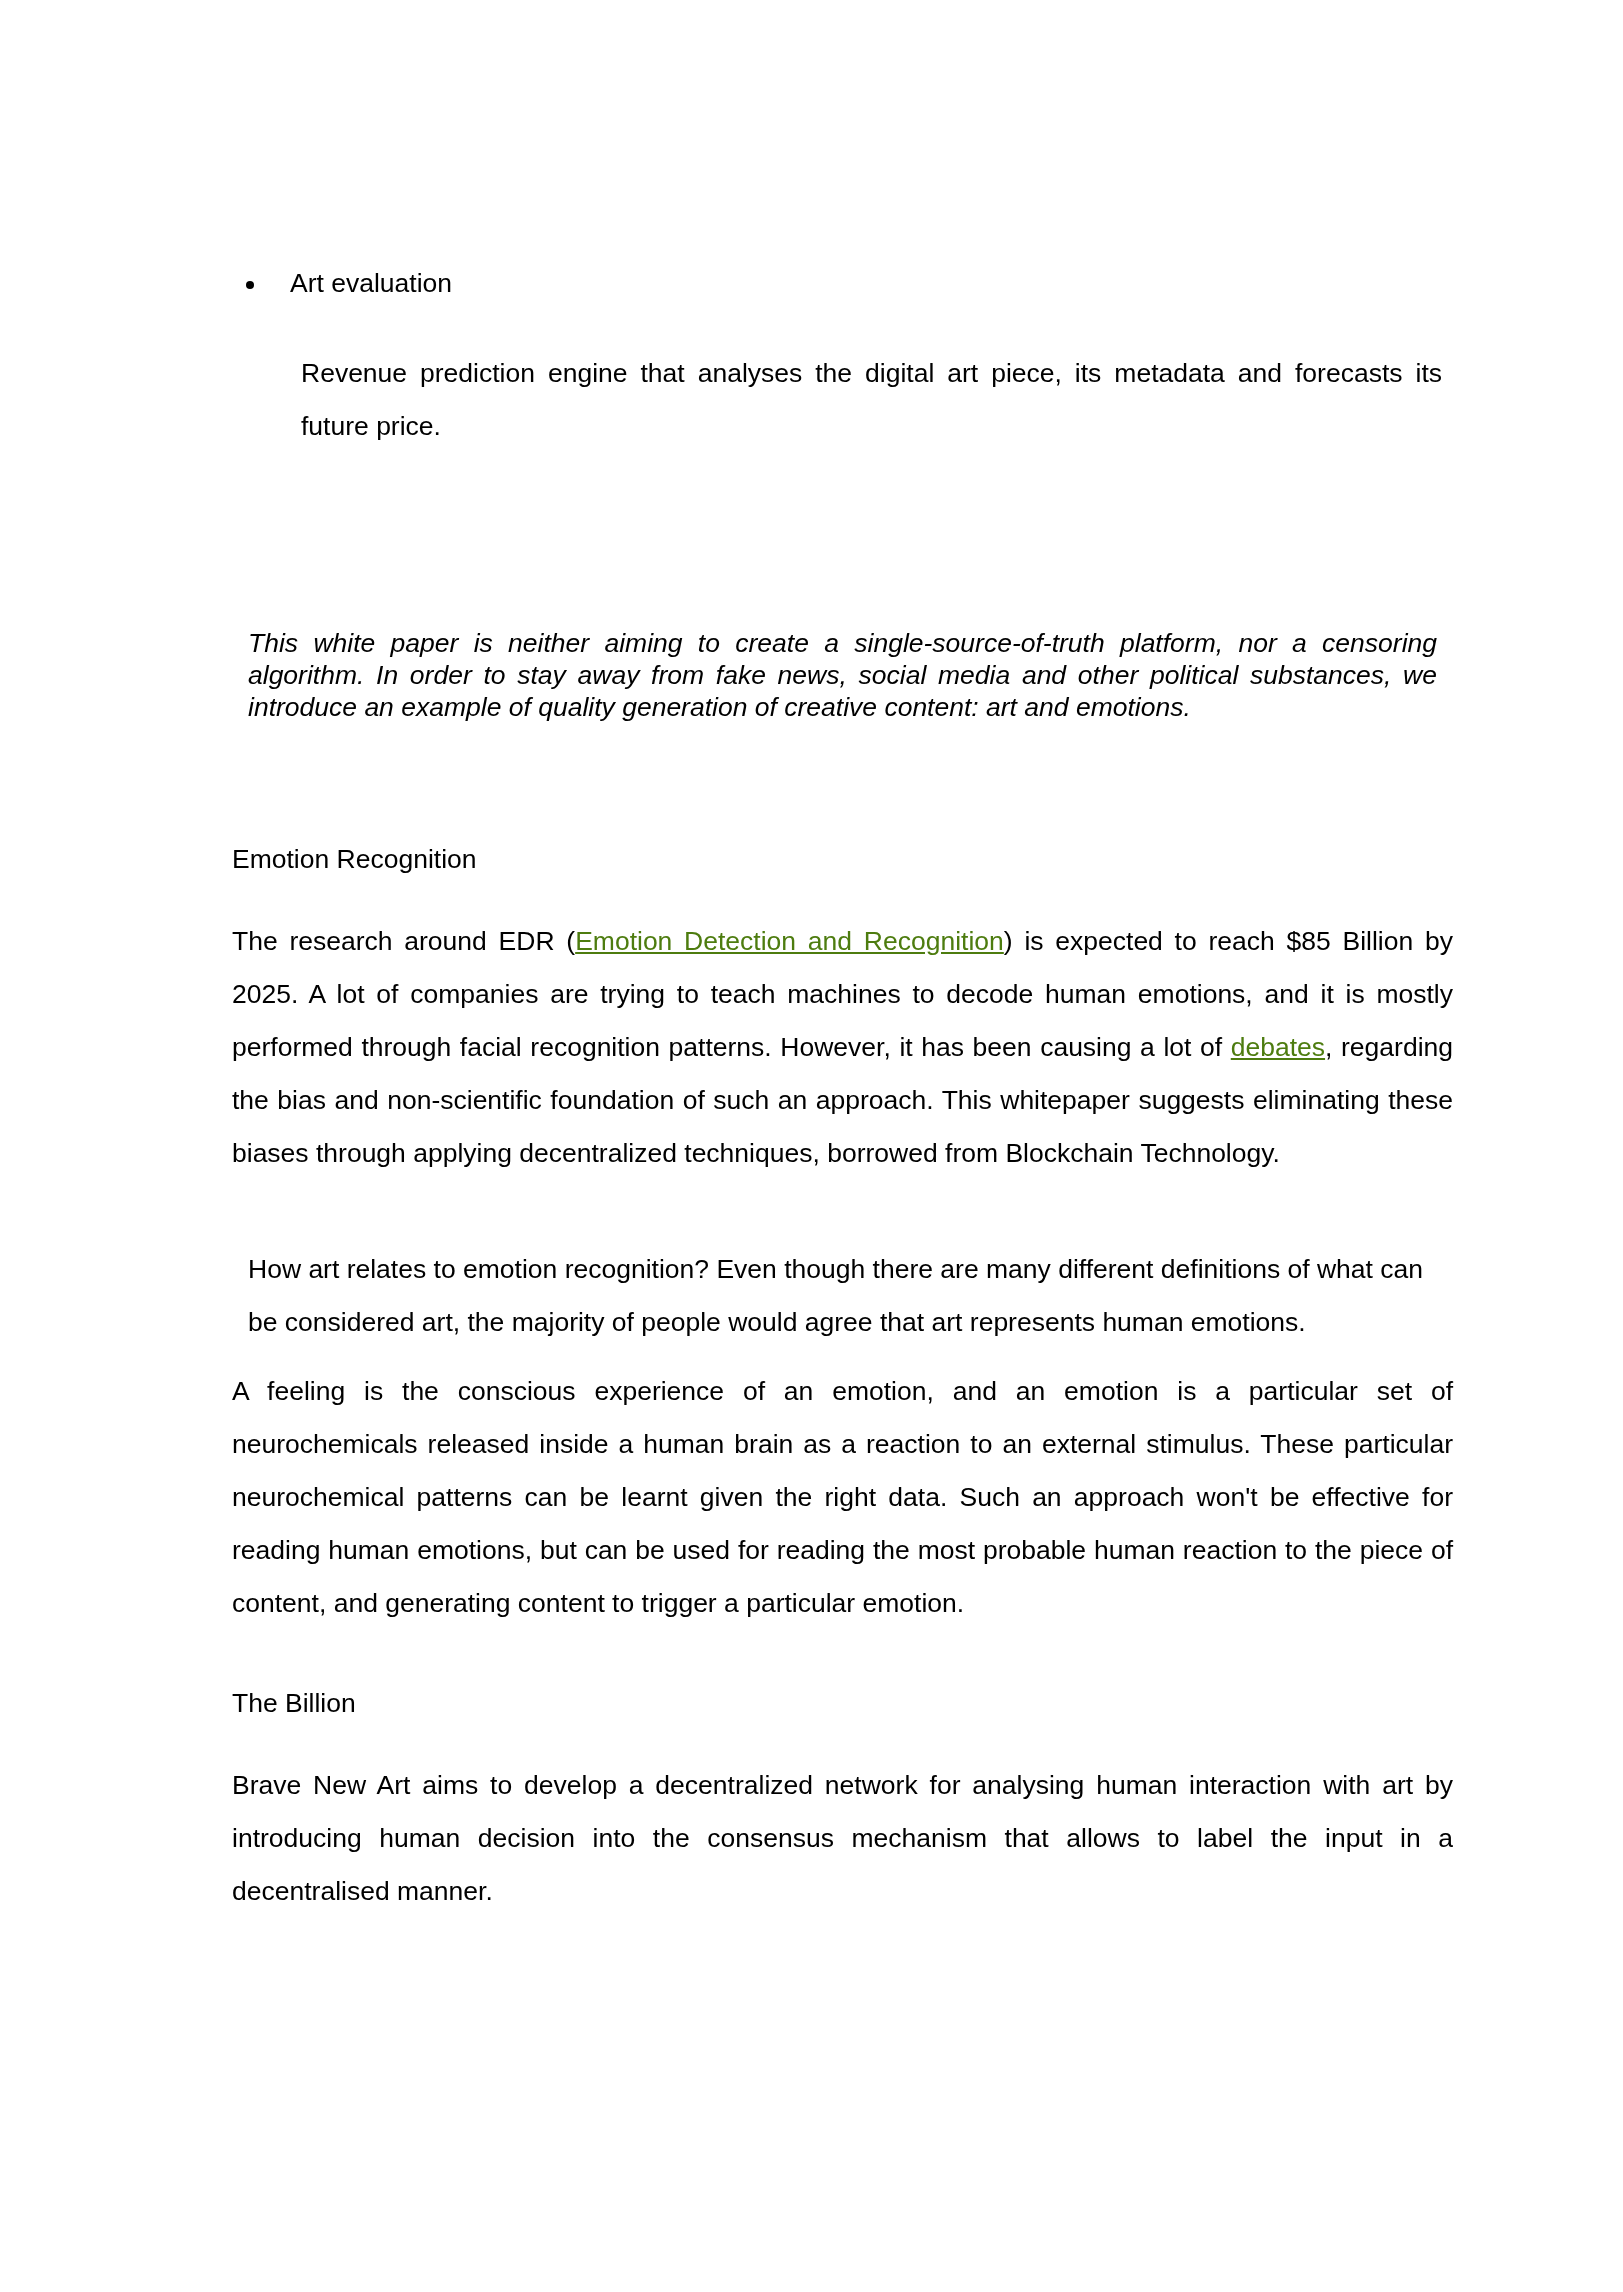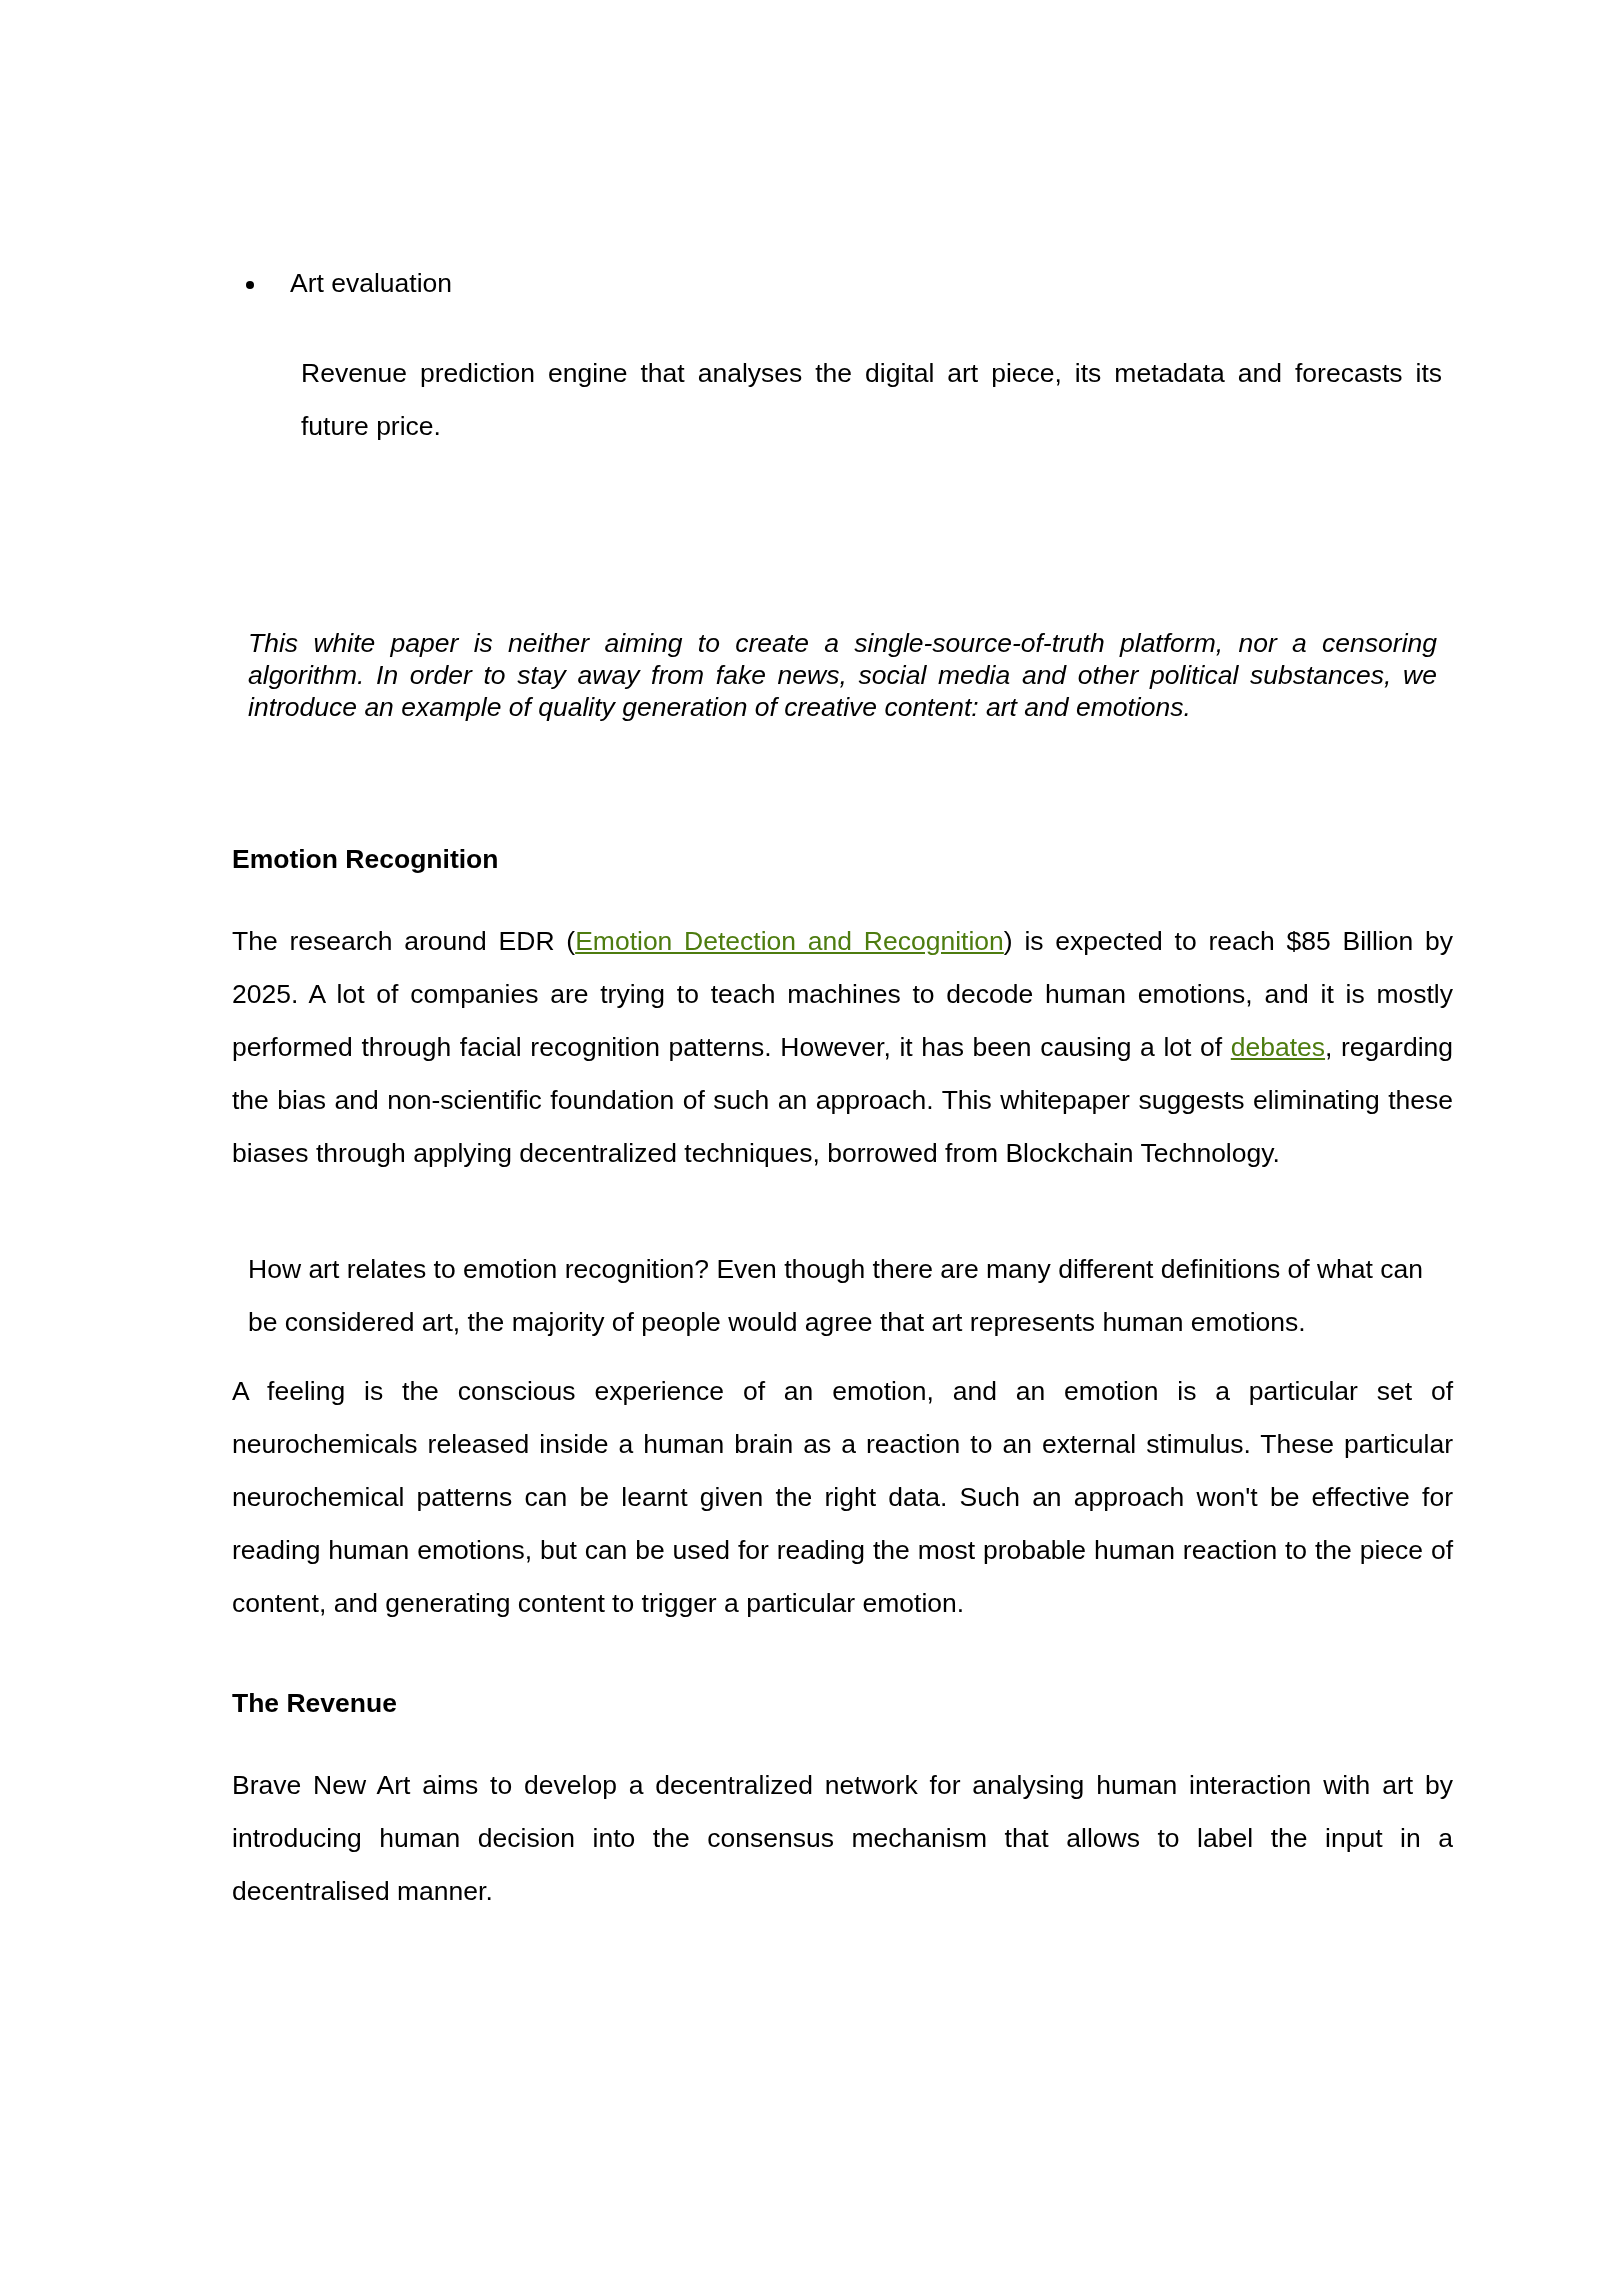--- a/index.html
+++ b/index.html
@@ -79,21 +79,21 @@
     font-style: italic;
     text-align: justify;
     text-justify: inter-word;
   }
 
   
   .heading {
     margin: 0;
     font-size: 26.5px;
     line-height: 53px;
-    font-weight: bold;
+    font-weight: normal;
     text-align: left;
   }
 
   
   .sp-48 { height: 47px; }
   .sp-96 { height: 94px; }
   .sp-30 { height: 29px; }
   .sp-54 { height: 53px; }
   .sp-26 { height: 25.5px; }
 
@@ -131,21 +131,21 @@
     <p class="p-body"><span>The research around EDR (</span><a class="link" href="#">Emotion Detection and Recognition</a><span>) is expected to reach $85 Billion by 2025. A lot of companies are trying to teach machines to decode human emotions, and it is mostly performed through facial recognition patterns. However, it has been causing a lot of </span><a class="link" href="#">debates</a><span>, regarding the bias and non-scientific foundation of such an approach. This whitepaper suggests eliminating these biases through applying decentralized techniques, borrowed from Blockchain Technology.</span></p>
 
     <div class="sp-48"></div>
 
     <p class="p-body-left">How art relates to emotion recognition? Even though there are many different definitions of what can be considered art, the majority of people would agree  that art represents human emotions.</p>
 
     <p class="p-body">A feeling is the conscious experience of an emotion, and an emotion is a particular set of neurochemicals released inside a human brain as a reaction to an external stimulus. These particular neurochemical patterns can be learnt given the right data. Such an approach won't be effective for reading human emotions, but can be used for reading the most probable human reaction to the piece of content, and generating content to trigger a particular emotion.</p>
 
     <div class="sp-48"></div>
 
-    <h2 class="heading">The Revenue</h2>
+    <h2 class="heading">The Billion</h2>
 
     <div class="sp-30"></div>
 
     <p class="p-body">Brave New Art aims to develop a decentralized network for analysing human interaction with art by introducing human decision into the consensus mechanism that allows to label the input in a decentralised manner.</p>
 
   </div>
 </div>
 
 
 </body></html>

